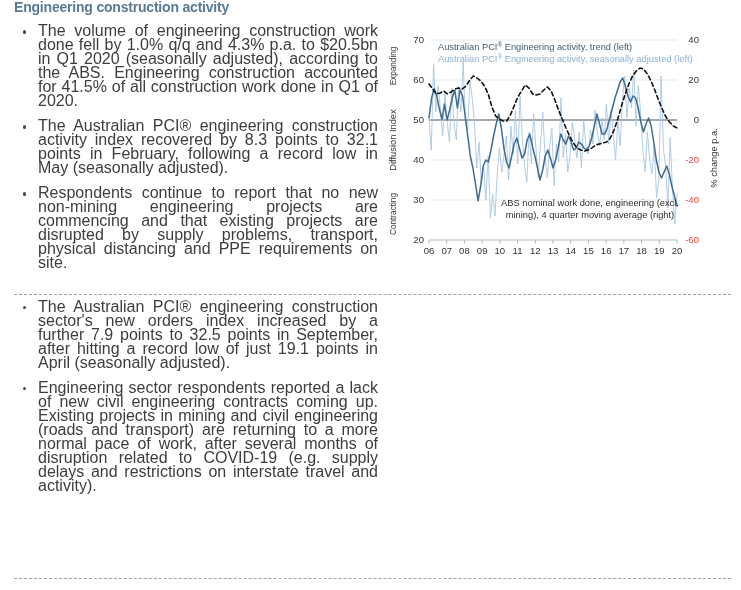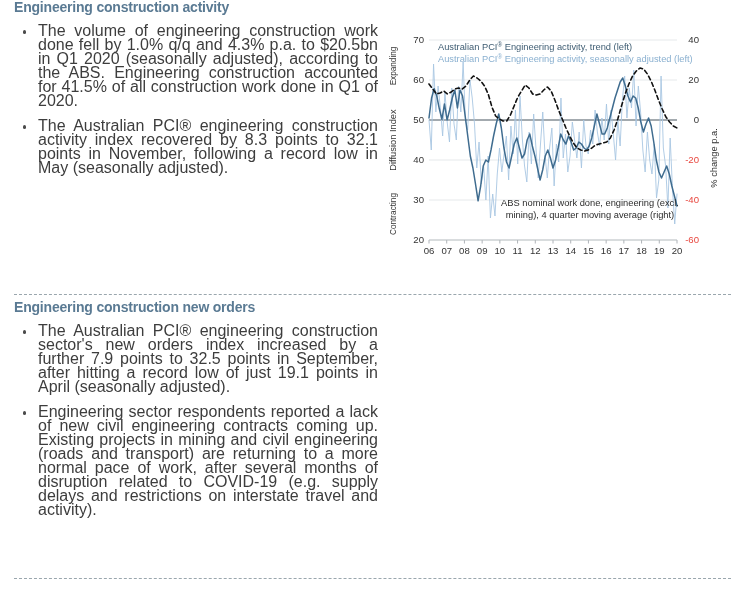--- a/index.html
+++ b/index.html
@@ -71,21 +71,22 @@
 </head>
 <body>
 
 <div class="page">
 
   <div class="section" id="section-activity">
     <div class="text-col">
       <h2 class="sec-title">Engineering construction activity</h2>
       <ul class="bullets">
         <li>The volume of engineering construction work done fell by 1.0% q/q and 4.3% p.a. to $20.5bn in Q1 2020 (seasonally adjusted), according to the ABS. Engineering construction accounted for 41.5% of all construction work done in Q1 of 2020.</li>
-        <li>The Australian PCI® engineering construction activity index recovered by 8.3 points to 32.1 points in November, following a record low in May (seasonally adjusted).</li>
+        <li>The Australian PCI® engineering construction activity index recovered by 8.3 points to 32.1 points in February, following a record low in May (seasonally adjusted).</li>
+        <li>Respondents continue to report that no new non-mining engineering projects are commencing and that existing projects are disrupted by supply problems, transport, physical distancing and PPE requirements on site.</li>
       </ul>
     </div>
 
     <div class="chart-wrap" id="chart-activity">
         <svg width="348" height="250" viewBox="0 0 348 250">
           <line x1="44" x2="292" y1="218" y2="218" stroke="#dfe3e6" stroke-width="0.8"></line>
           <line x1="44" x2="292" y1="178" y2="178" stroke="#dfe3e6" stroke-width="0.8"></line>
           <line x1="44" x2="292" y1="138" y2="138" stroke="#dfe3e6" stroke-width="0.8"></line>
           <line x1="44" x2="292" y1="98" y2="98" stroke="#dfe3e6" stroke-width="0.8"></line>
           <line x1="44" x2="292" y1="58" y2="58" stroke="#dfe3e6" stroke-width="0.8"></line>
@@ -146,21 +147,20 @@
           <text x="205" y="184" text-anchor="middle" class="annot">ABS nominal work done, engineering (excl.</text>
           <text x="205" y="195.5" text-anchor="middle" class="annot">mining), 4 quarter moving average (right)</text>
         </svg>
       </div>
   </div>
 
   <div class="divider" id="divider-top"></div>
 
   <div class="section" id="section-orders">
     <div class="text-col">
-      <h2 class="sec-title">Engineering construction new orders</h2>
       <ul class="bullets">
         <li>The Australian PCI® engineering construction sector's new orders index increased by a further 7.9 points to 32.5 points in September, after hitting a record low of just 19.1 points in April (seasonally adjusted).</li>
         <li>Engineering sector respondents reported a lack of new civil engineering contracts coming up. Existing projects in mining and civil engineering (roads and transport) are returning to a more normal pace of work, after several months of disruption related to COVID-19 (e.g. supply delays and restrictions on interstate travel and activity).</li>
       </ul>
     </div>
 
   </div>
 
   <div class="divider" id="divider-bottom"></div>
 

